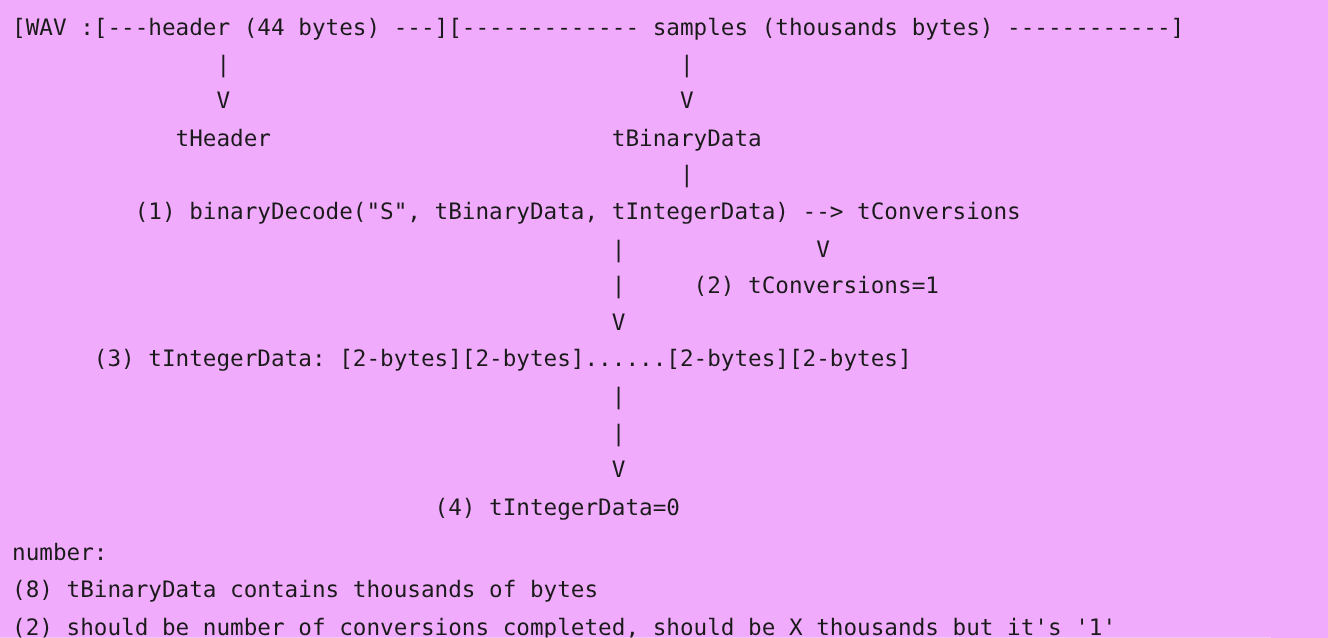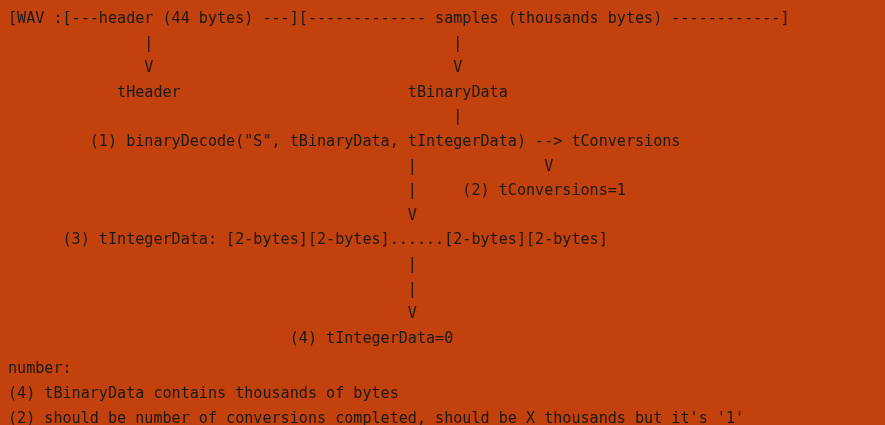--- a/index.html
+++ b/index.html
@@ -11,21 +11,21 @@
     width: 885px;
     height: 425px;
     background: #f7f7f7;
     font-family: "DejaVu Sans Mono", "Liberation Mono", monospace;
     overflow: hidden;
   }
   #diagram-root {
     position: relative;
     width: 885px;
     height: 425px;
-    background: #c2410c;
+    background: #f0abfc;
   }
   pre.ascii-block {
     margin: 0;
     padding: 6px 0 0 8px;
     font-family: "DejaVu Sans Mono", "Liberation Mono", monospace;
     font-size: 15.1px;
     line-height: 24.6px;
     letter-spacing: 0px;
     color: #1a1a1a;
     white-space: pre;
@@ -42,15 +42,15 @@
     padding: 0 0 0 8px;
   }
 </style>
 </head>
 <body>
 
 <div id="diagram-root">
 
   <pre class="ascii-block"><span class="line">[WAV :[---header (44 bytes) ---][------------- samples (thousands bytes) ------------]</span><span class="line">               |                                 |</span><span class="line">               V                                 V</span><span class="line">            tHeader                         tBinaryData</span><span class="line">                                                 |</span><span class="line">         (1) binaryDecode("S", tBinaryData, tIntegerData) --&gt; tConversions</span><span class="line">                                            |              V</span><span class="line">                                            |     (2) tConversions=1</span><span class="line">                                            V</span><span class="line">      (3) tIntegerData: [2-bytes][2-bytes]......[2-bytes][2-bytes]</span><span class="line">                                            |</span><span class="line">                                            |</span><span class="line">                                            V</span><span class="line">                               (4) tIntegerData=0</span></pre>
 
-  <pre class="ascii-block notes-block"><span class="line">number:</span><span class="line">(4) tBinaryData contains thousands of bytes</span><span class="line">(2) should be number of conversions completed, should be X thousands but it's '1'</span></pre>
+  <pre class="ascii-block notes-block"><span class="line">number:</span><span class="line">(8) tBinaryData contains thousands of bytes</span><span class="line">(2) should be number of conversions completed, should be X thousands but it's '1'</span></pre>
 
 </div>
 
 </body></html>

